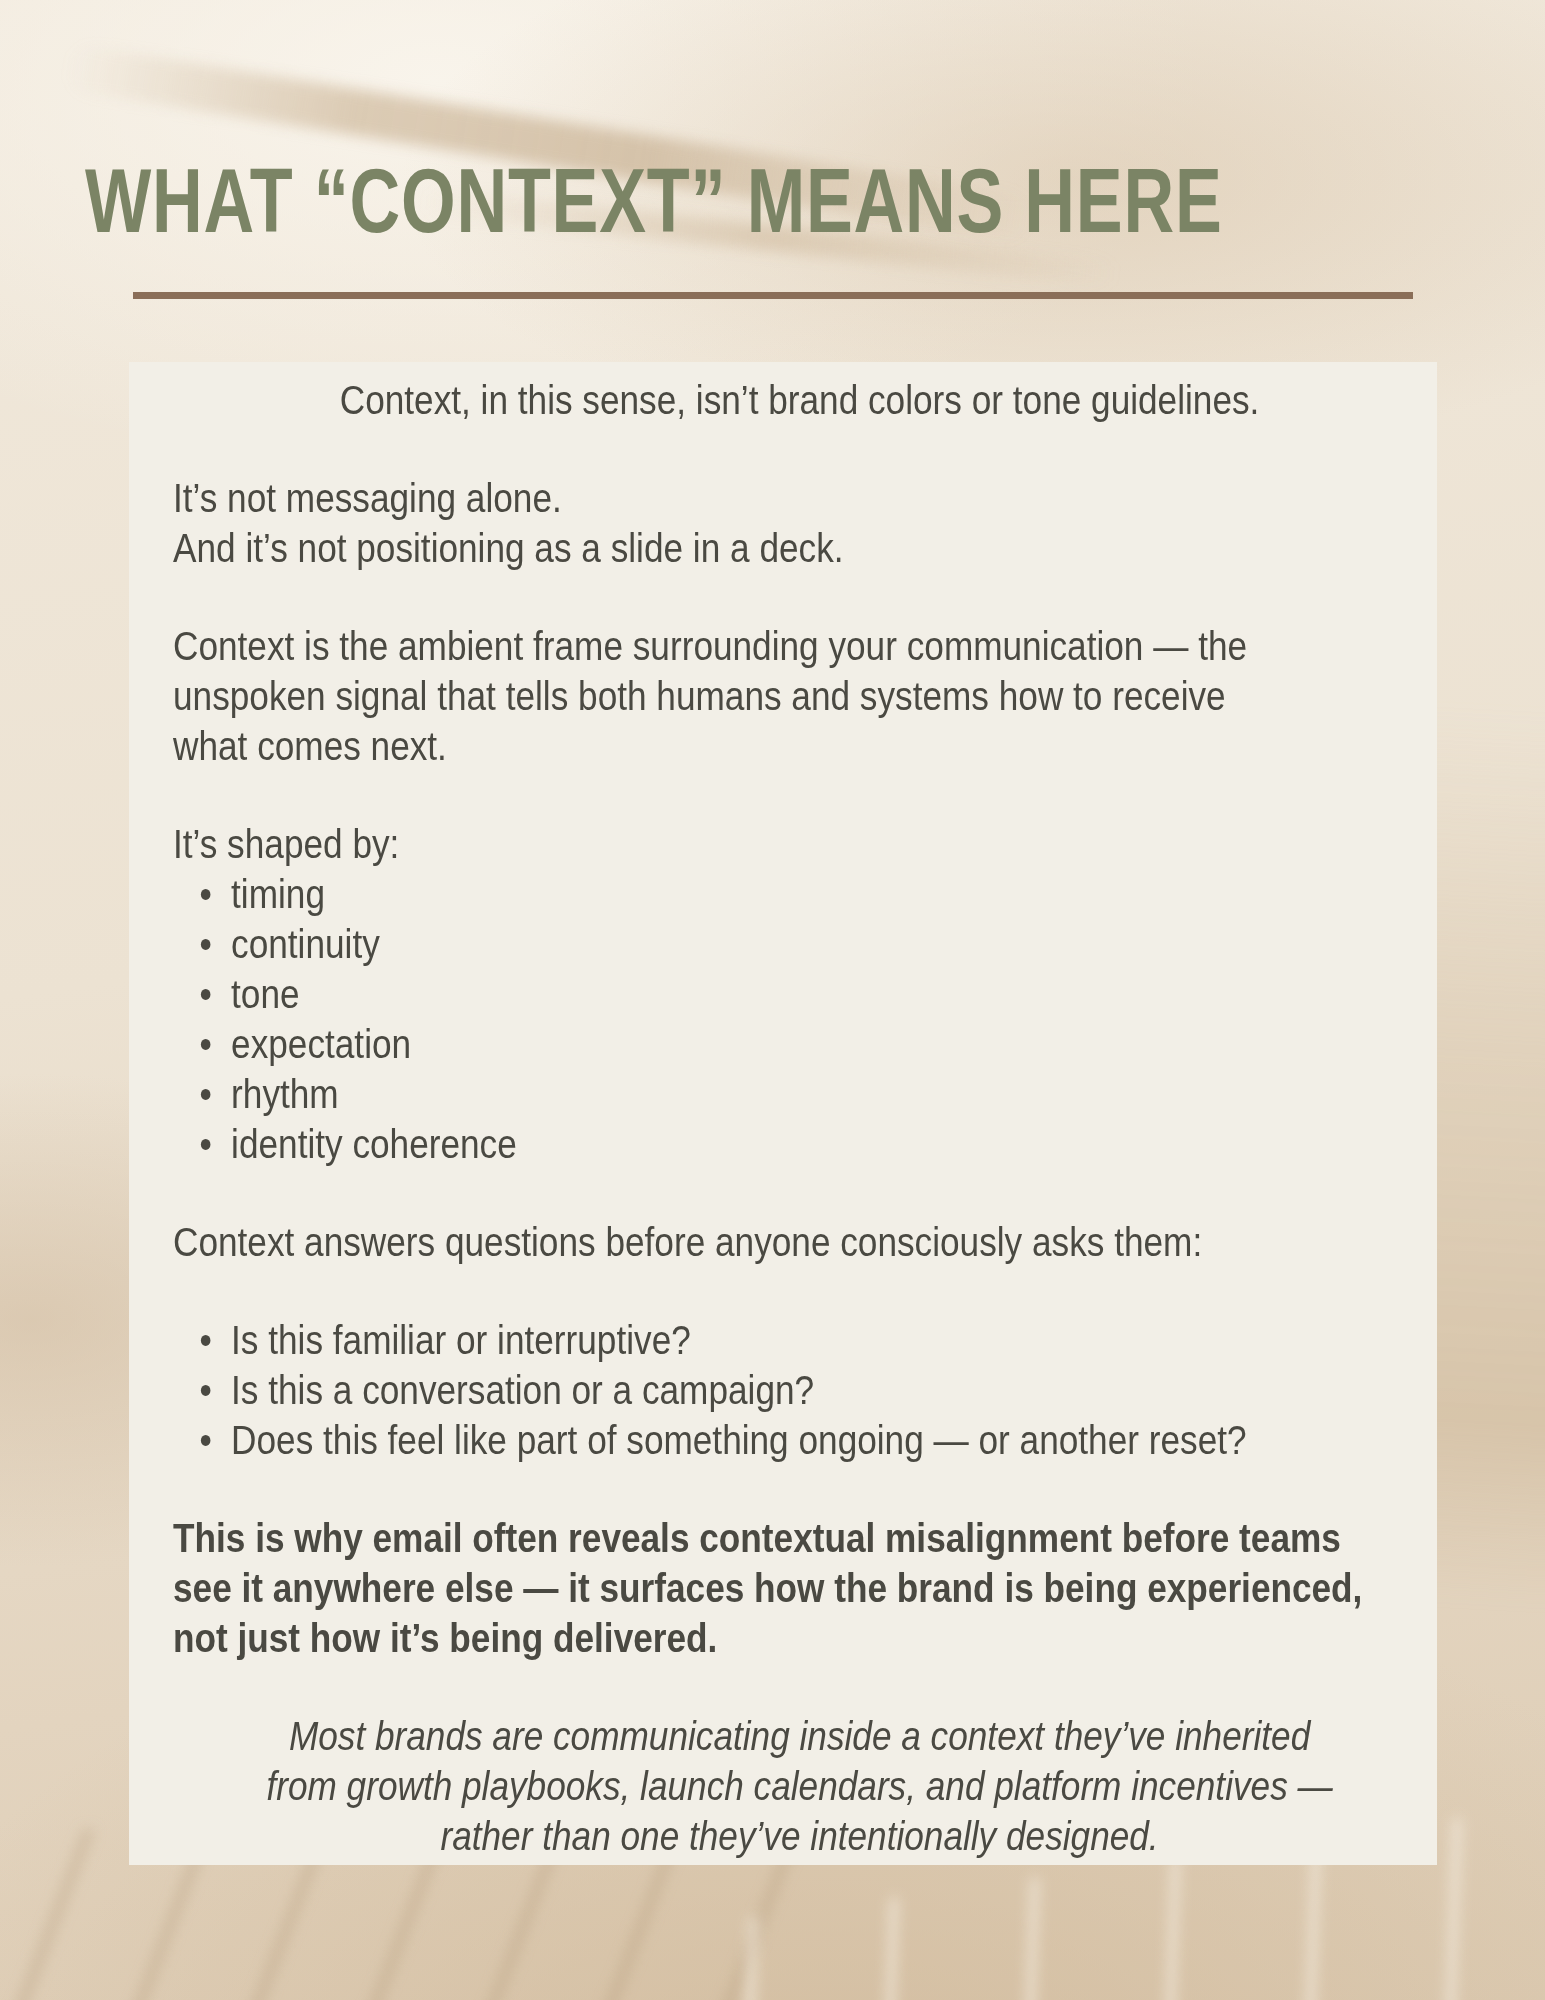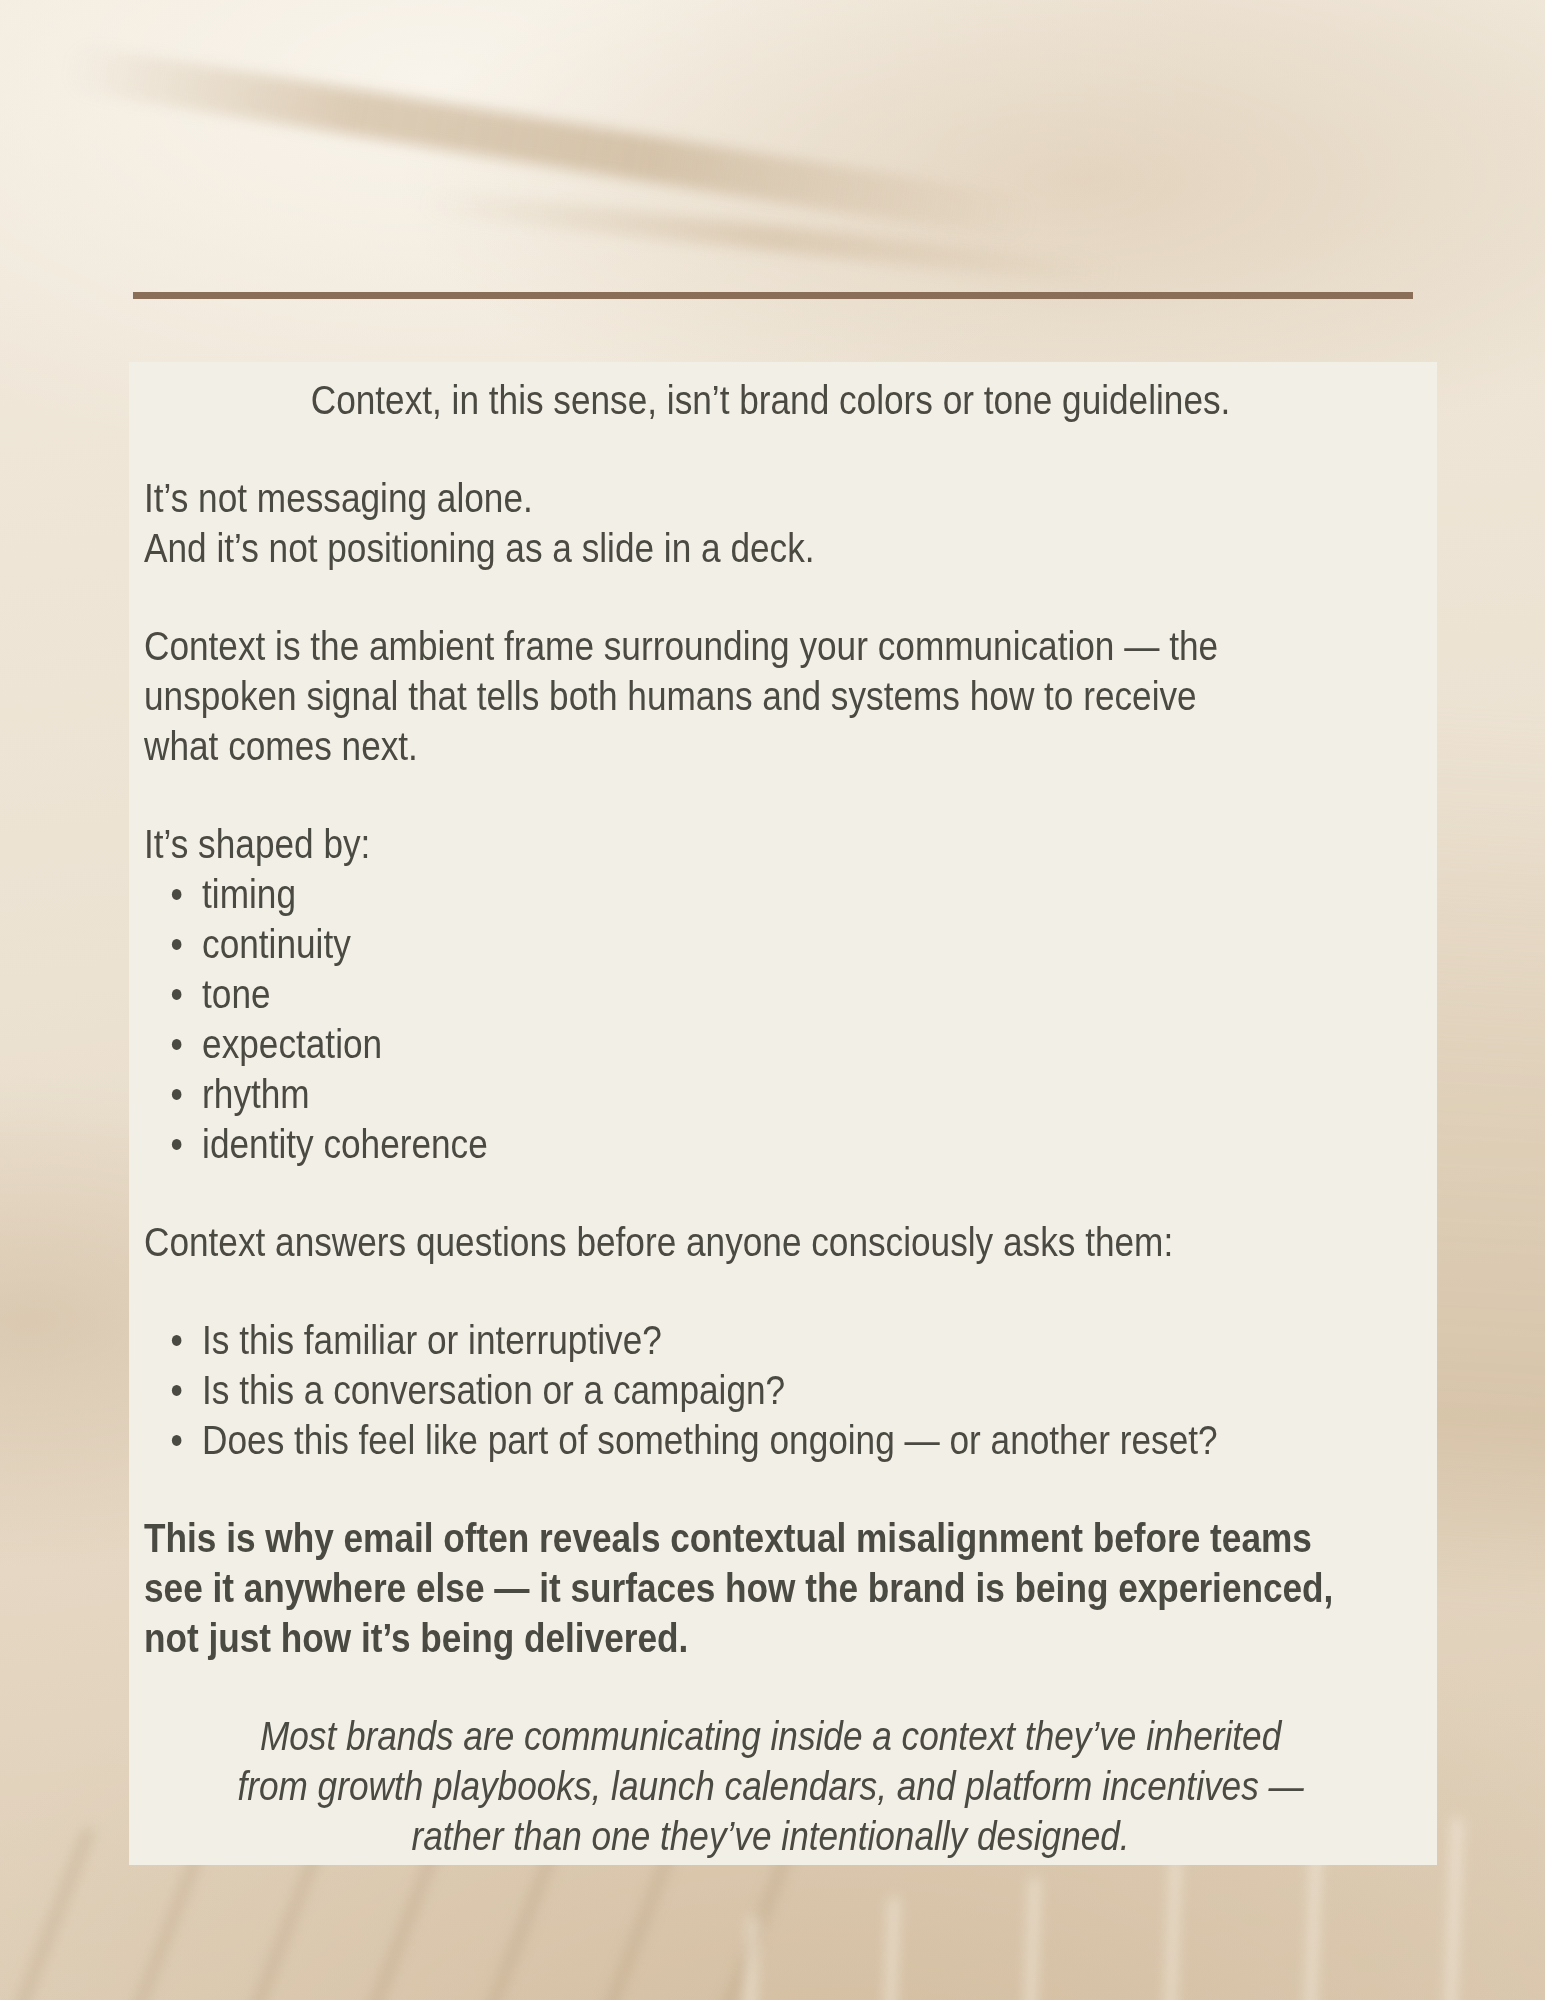--- a/index.html
+++ b/index.html
@@ -46,21 +46,21 @@
     letter-spacing:1px;
   }
   .divider{
     position:absolute;left:133px;top:292px;width:1280px;height:7px;
     background:var(--divider-brown,#8a6e58);
   }
   .panel{
     position:absolute;left:129px;top:362px;width:1308px;height:1503px;
     background:var(--panel-bg,#f2efe7);
     box-sizing:border-box;
-    padding:13px 0 0 15px;
+    padding:13px 0 0 44px;
     overflow:hidden;
   }
   .content{
     width:1424px;
     transform:scaleX(0.88);transform-origin:left top;
     font-size:40px;line-height:50px;
     color:var(--text-color,#4a4942);
   }
   .content p{margin:0 0 48px 0;}
   .preline{white-space:pre-line;}
@@ -81,20 +81,21 @@
 <body>
 
 <div class="page">
 
   <div class="vein vein-1"></div>
   <div class="vein vein-2"></div>
   <div class="vein vein-5"></div>
   <div class="vein vein-3"></div>
   <div class="vein vein-4"></div>
 
+  <h1 class="title"><span class="squeeze">WHAT “CONTEXT” MEANS HERE</span></h1>
 
   <div class="divider"></div>
 
   <section class="panel">
     <div class="content">
 
       <p class="center">Context, in this sense, isn’t brand colors or tone guidelines.</p>
 
       <p class="preline">It’s not messaging alone.
 And it’s not positioning as a slide in a deck.</p>

